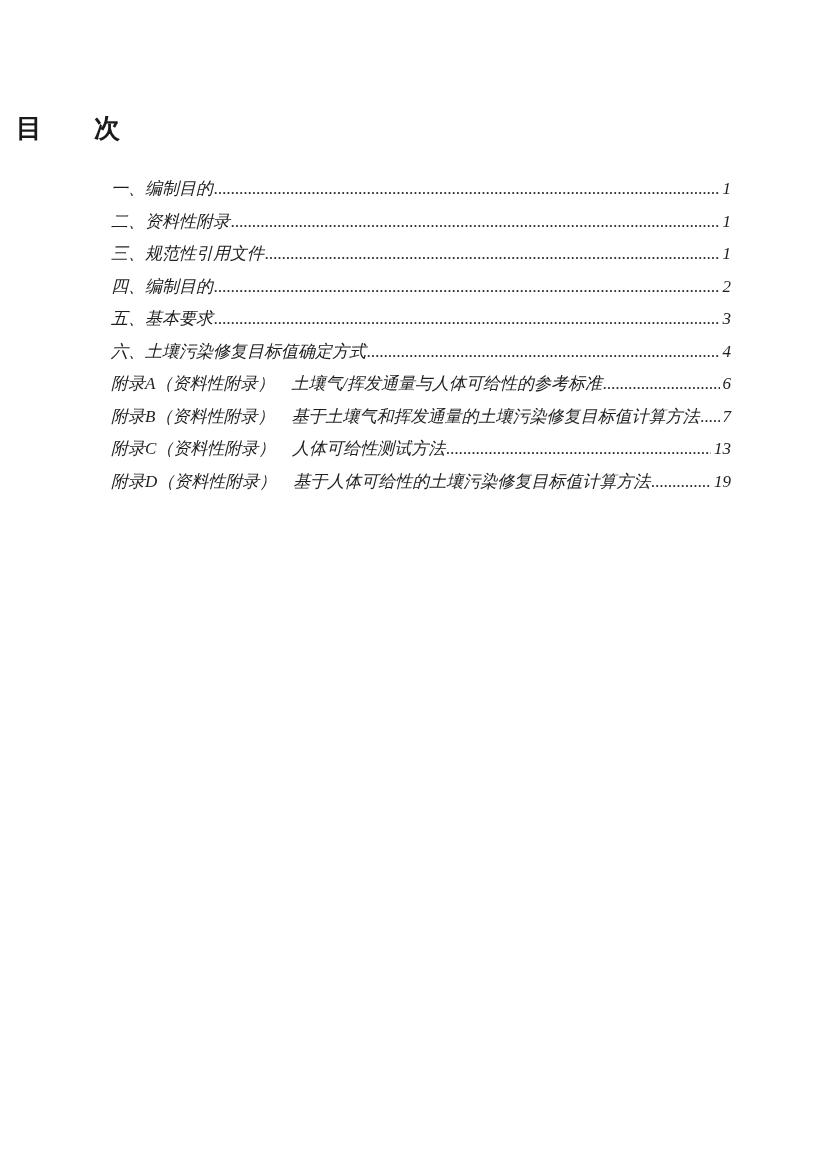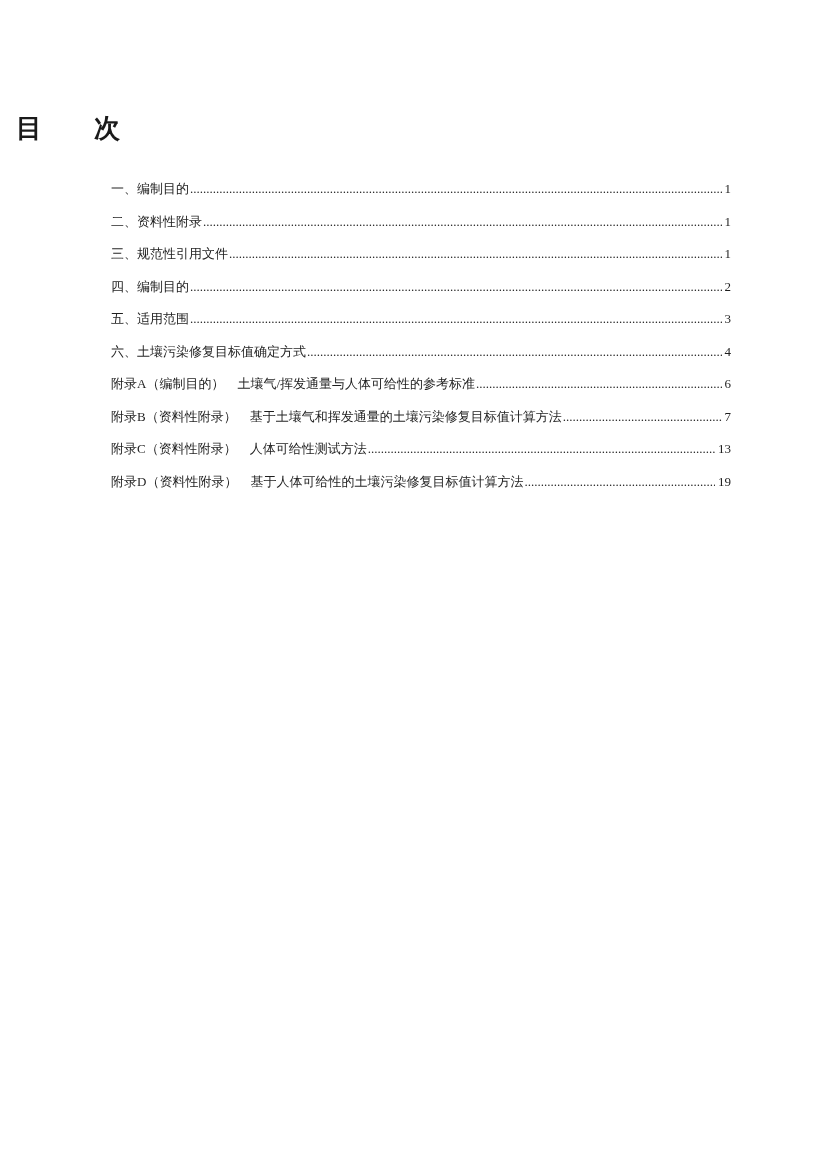--- a/index.html
+++ b/index.html
@@ -32,22 +32,23 @@
     position: absolute;
     top: 173px;
     left: 111px;
     width: 620px;
   }
   .toc-row {
     display: flex;
     align-items: flex-start;
     height: 32.5px;
     line-height: 32.5px;
-    font-size: 13px;
+    font-size: 17px;
     cursor: default;
+    font-style: italic;
   }
   .toc-label {
     white-space: nowrap;
     flex: 0 0 auto;
   }
   .toc-dots {
     flex: 1 1 auto;
     overflow: hidden;
     white-space: nowrap;
     margin: 0 3px 0 1px;
@@ -82,31 +83,31 @@
         <span class="toc-label">三、规范性引用文件</span>
         <span class="toc-dots"></span>
         <span class="toc-page">1</span>
       </div>
       <div class="toc-row">
         <span class="toc-label">四、编制目的</span>
         <span class="toc-dots"></span>
         <span class="toc-page">2</span>
       </div>
       <div class="toc-row">
-        <span class="toc-label">五、适用范围</span>
+        <span class="toc-label">五、基本要求</span>
         <span class="toc-dots"></span>
         <span class="toc-page">3</span>
       </div>
       <div class="toc-row">
         <span class="toc-label">六、土壤污染修复目标值确定方式</span>
         <span class="toc-dots"></span>
         <span class="toc-page">4</span>
       </div>
       <div class="toc-row">
-        <span class="toc-label">附录A（编制目的）　土壤气/挥发通量与人体可给性的参考标准</span>
+        <span class="toc-label">附录A（资料性附录）　土壤气/挥发通量与人体可给性的参考标准</span>
         <span class="toc-dots"></span>
         <span class="toc-page">6</span>
       </div>
       <div class="toc-row">
         <span class="toc-label">附录B（资料性附录）　基于土壤气和挥发通量的土壤污染修复目标值计算方法</span>
         <span class="toc-dots"></span>
         <span class="toc-page">7</span>
       </div>
       <div class="toc-row">
         <span class="toc-label">附录C（资料性附录）　人体可给性测试方法</span>

